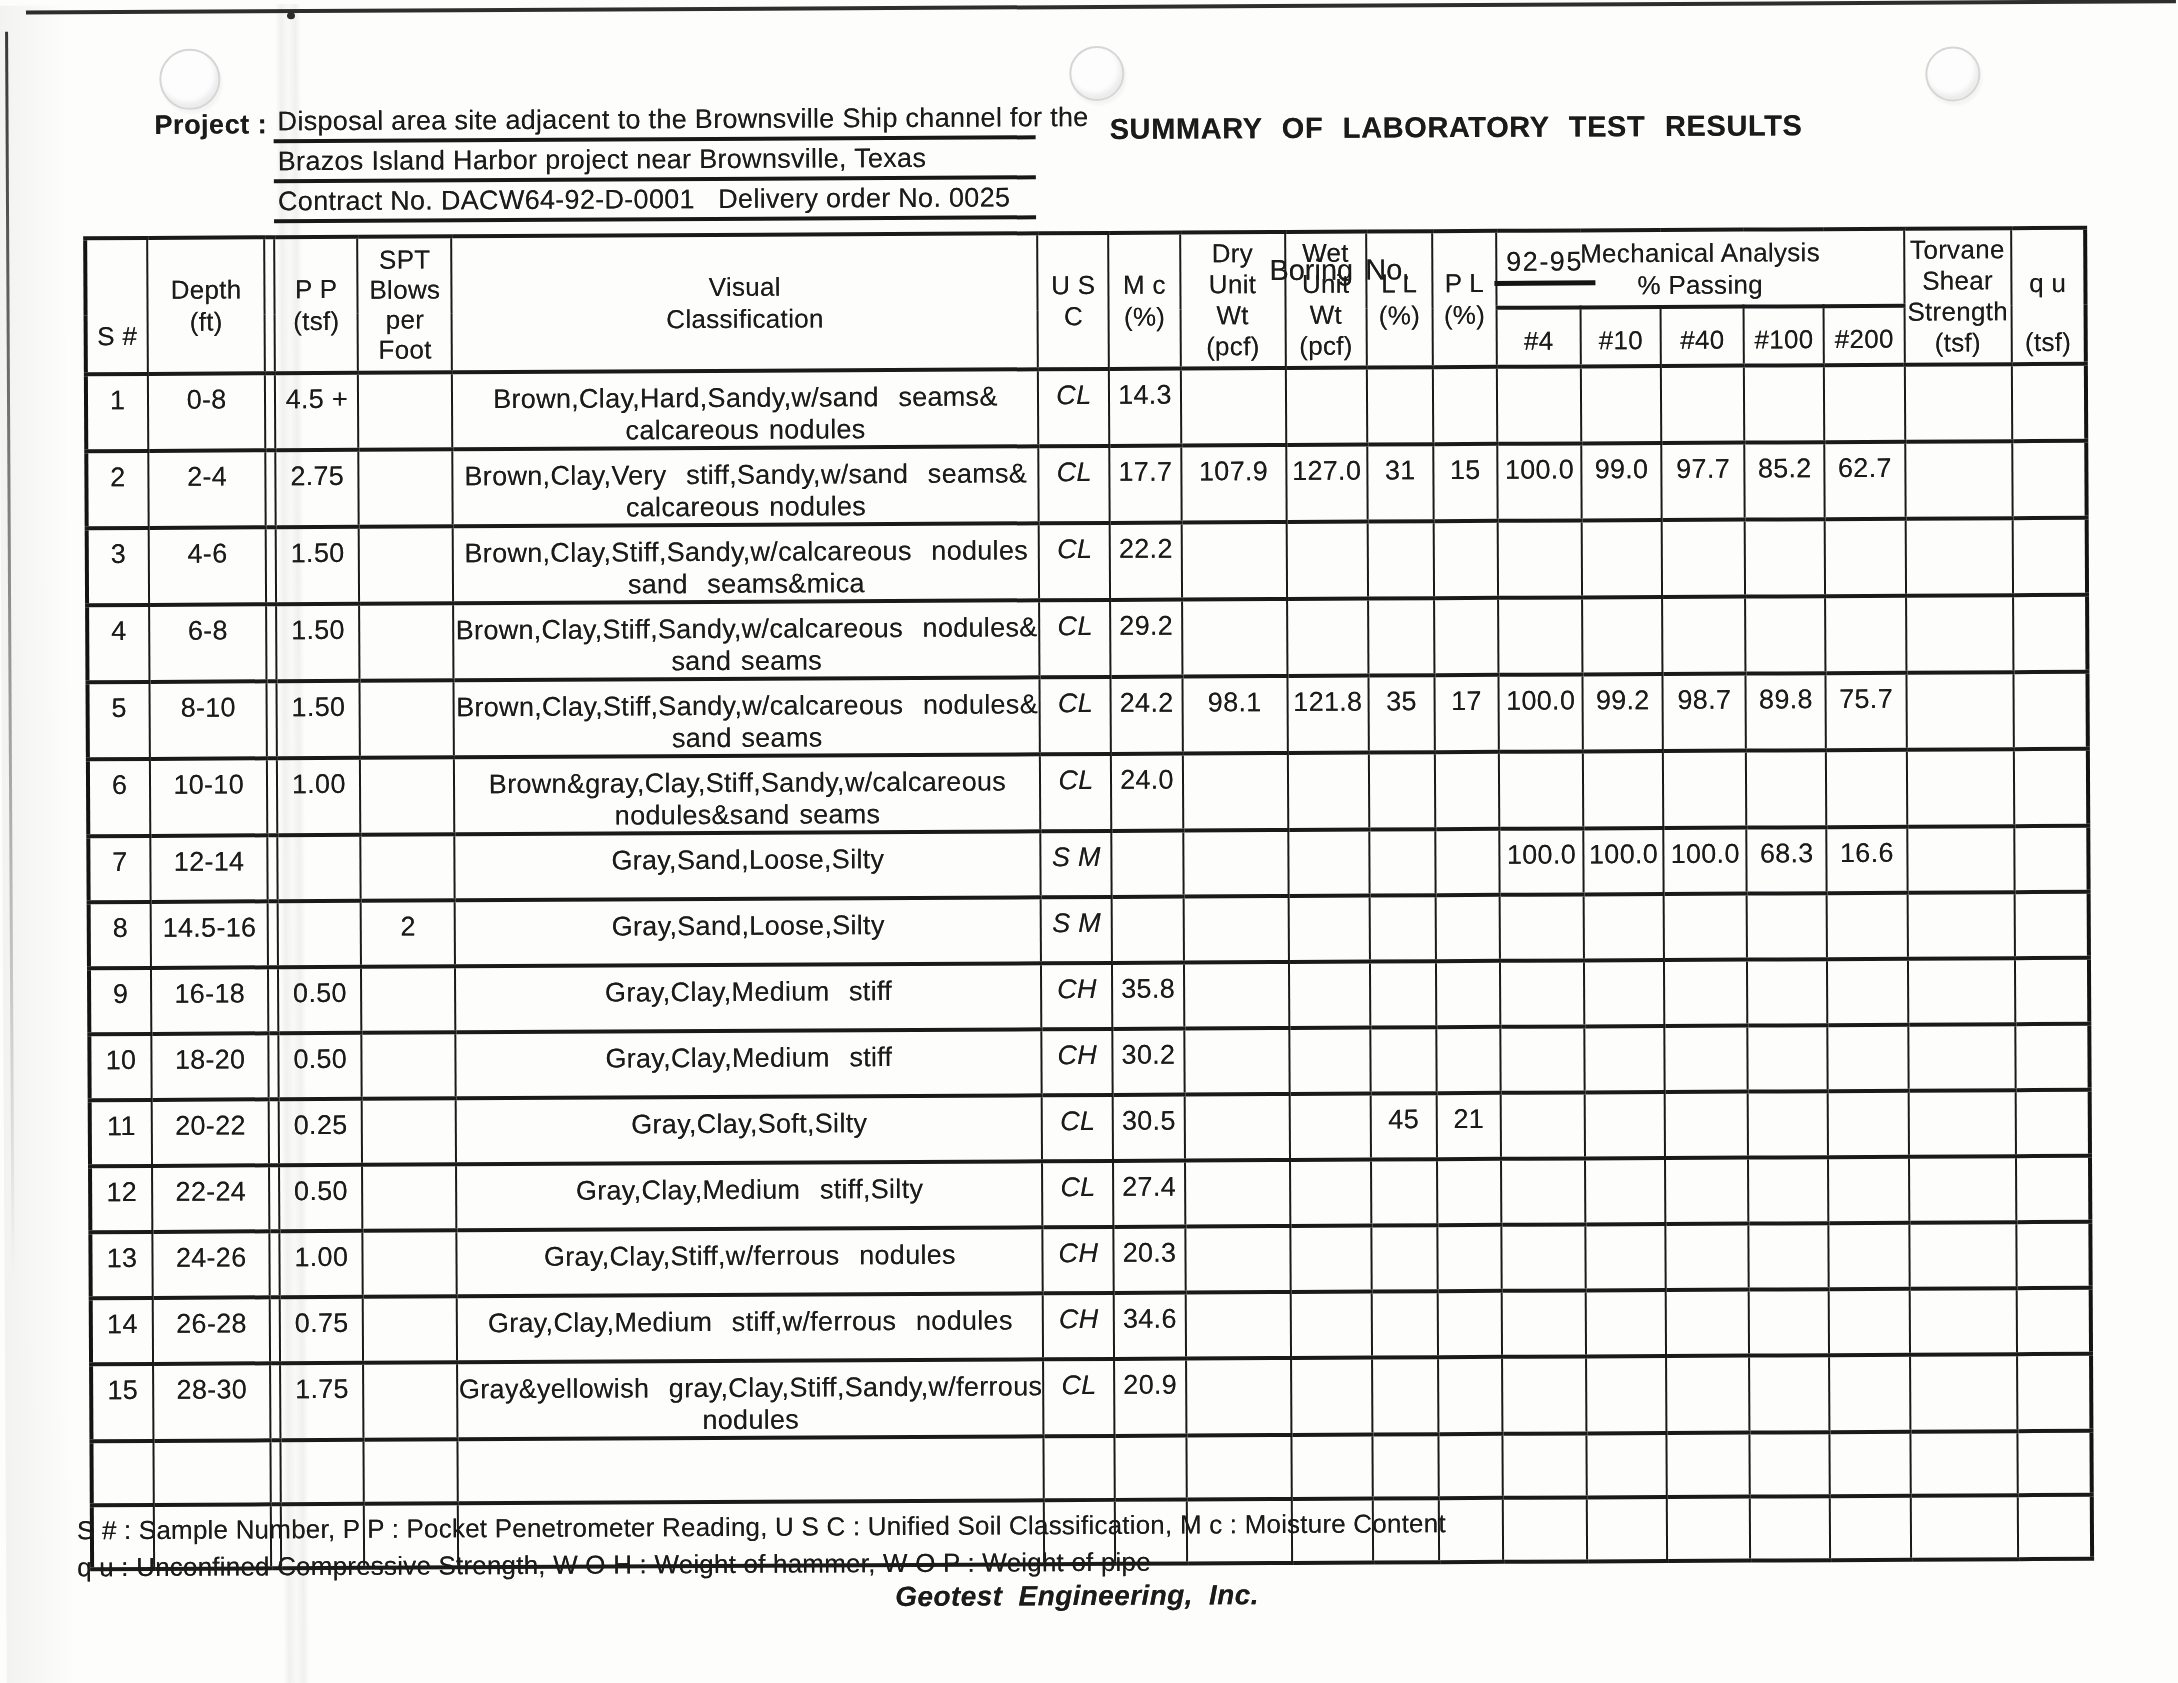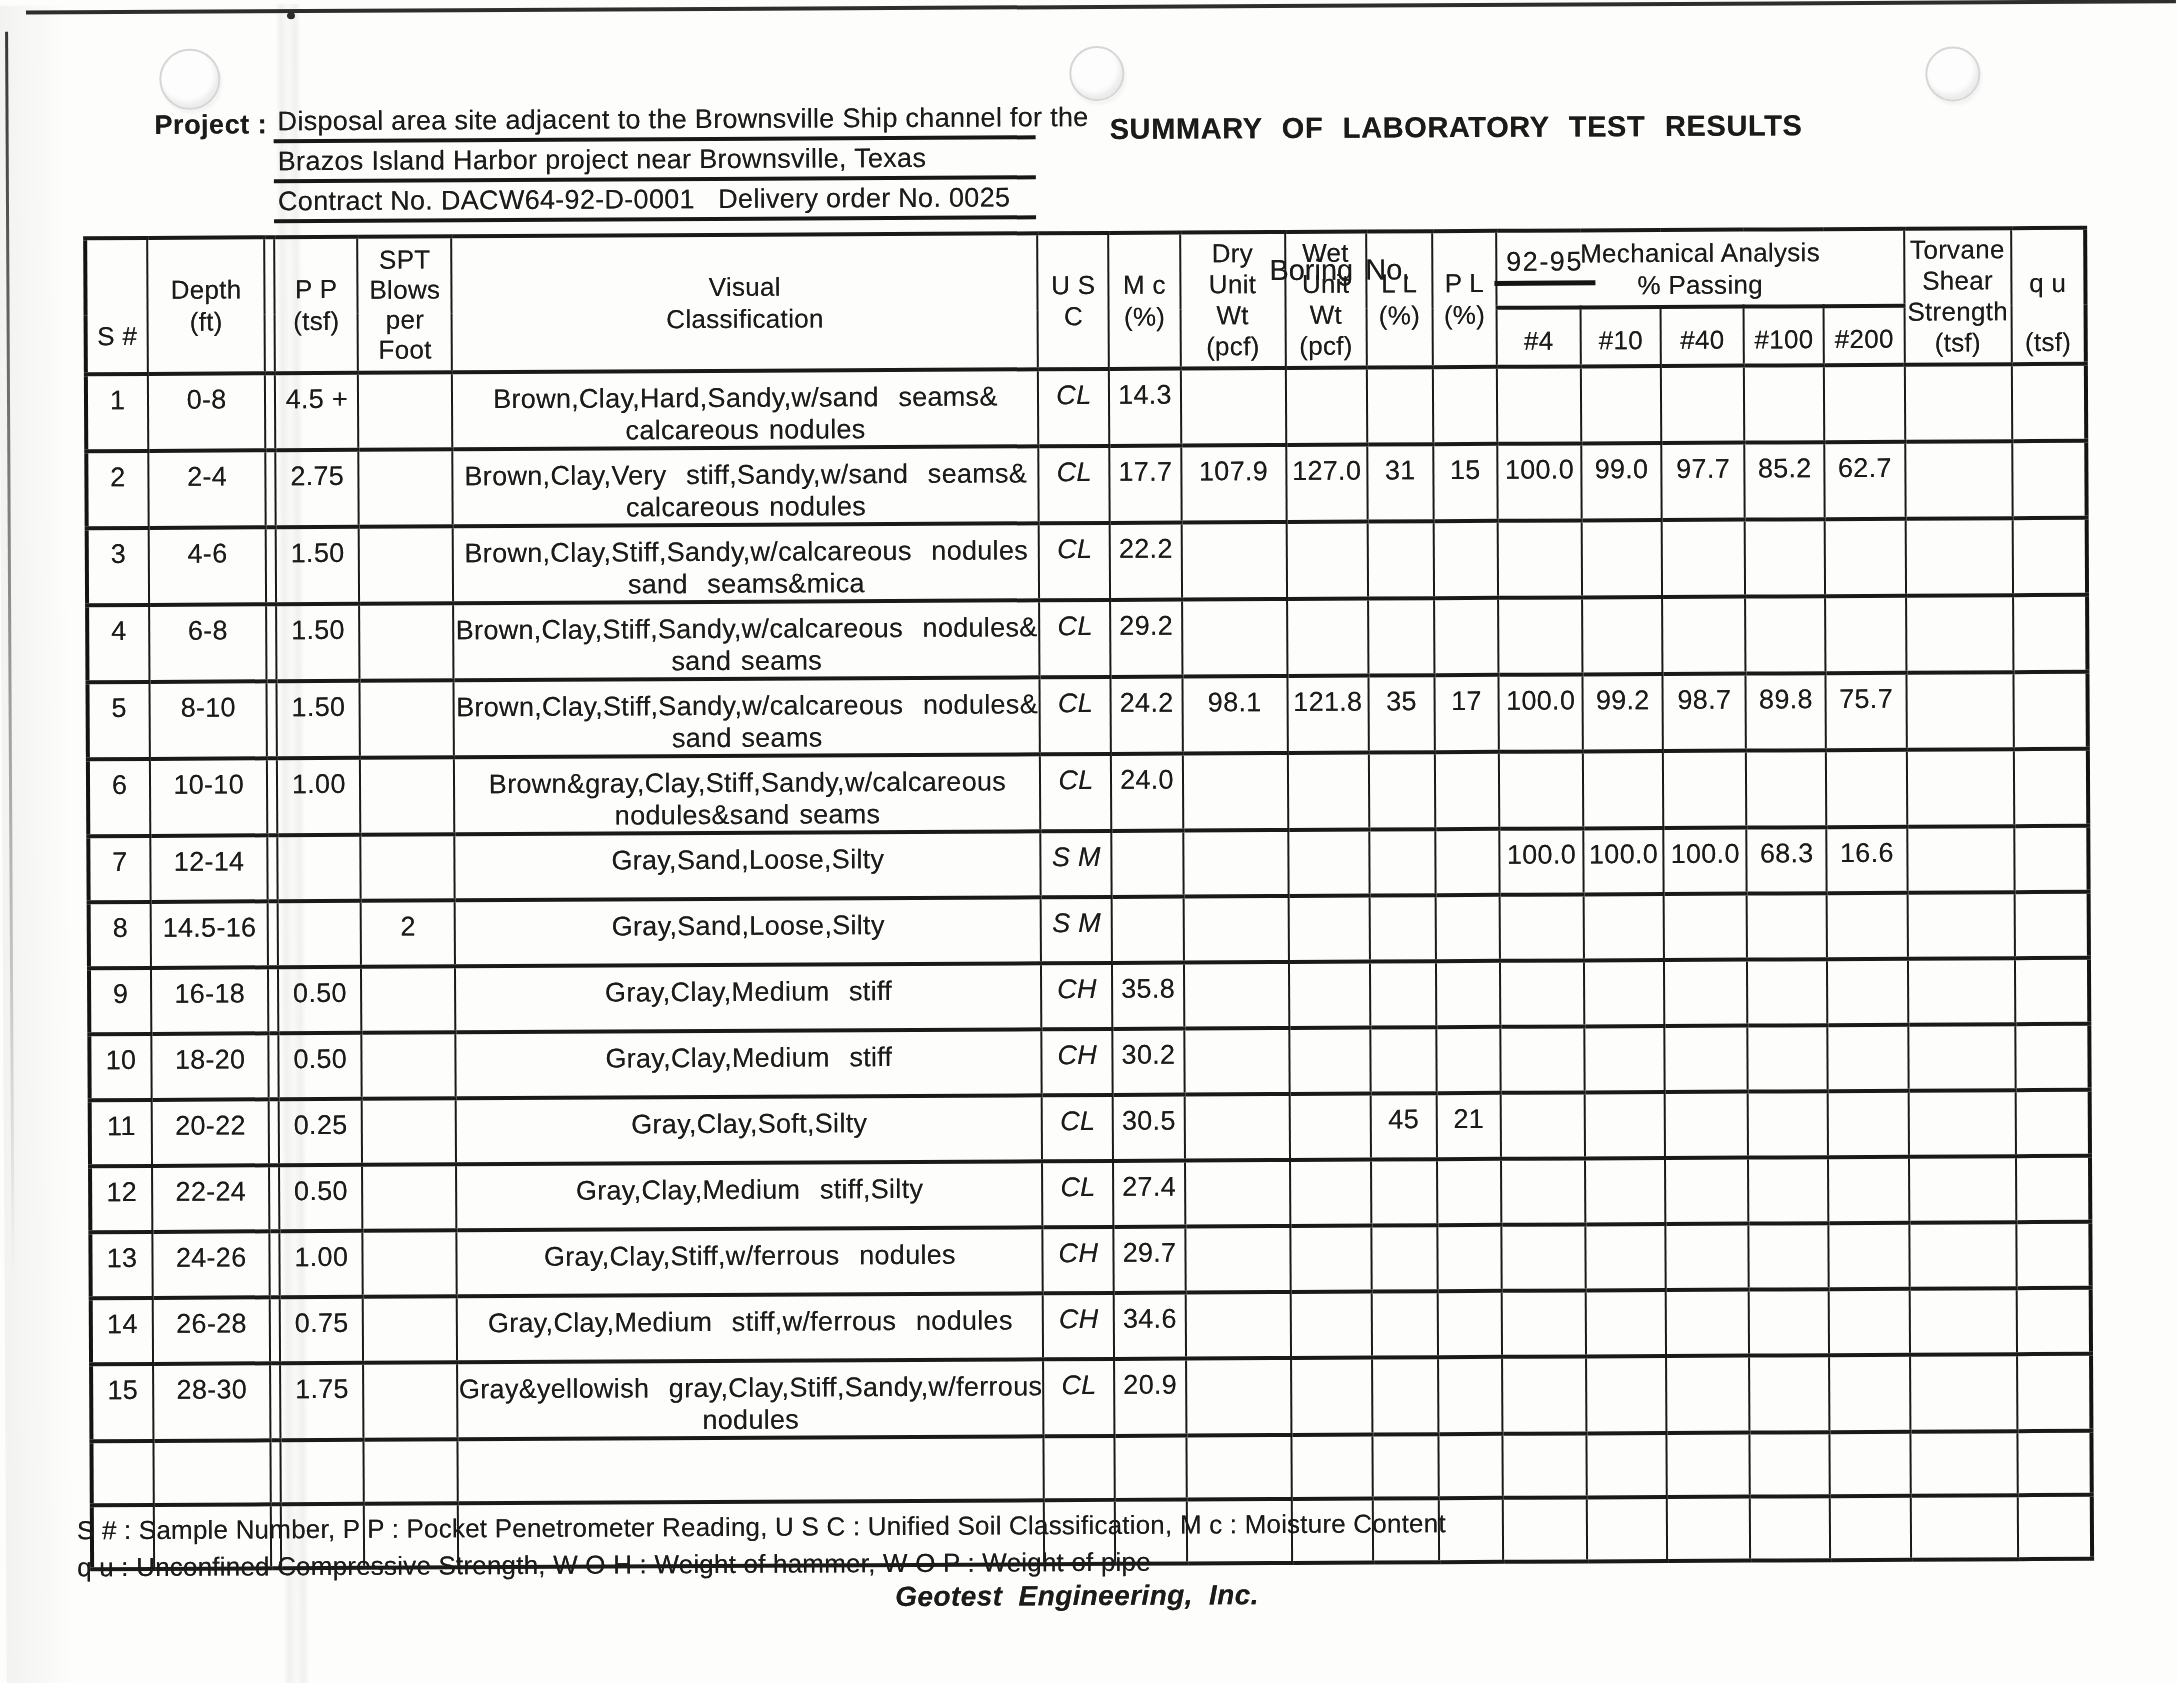--- a/index.html
+++ b/index.html
@@ -484,21 +484,21 @@
         <tr style="height: 66px;">
           <td>13</td>
           <td>24-26</td>
           <td></td>
           <td>1.00</td>
           <td></td>
           <td class="cls-cell">
             <div class="cls-line">Gray,Clay,Stiff,w/ferrous  nodules</div>
           </td>
           <td class="usc-cell">CH</td>
-          <td>29.7</td>
+          <td>20.3</td>
           <td></td>
           <td></td>
           <td></td>
           <td></td>
           <td></td>
           <td></td>
           <td></td>
           <td></td>
           <td></td>
           <td></td>

